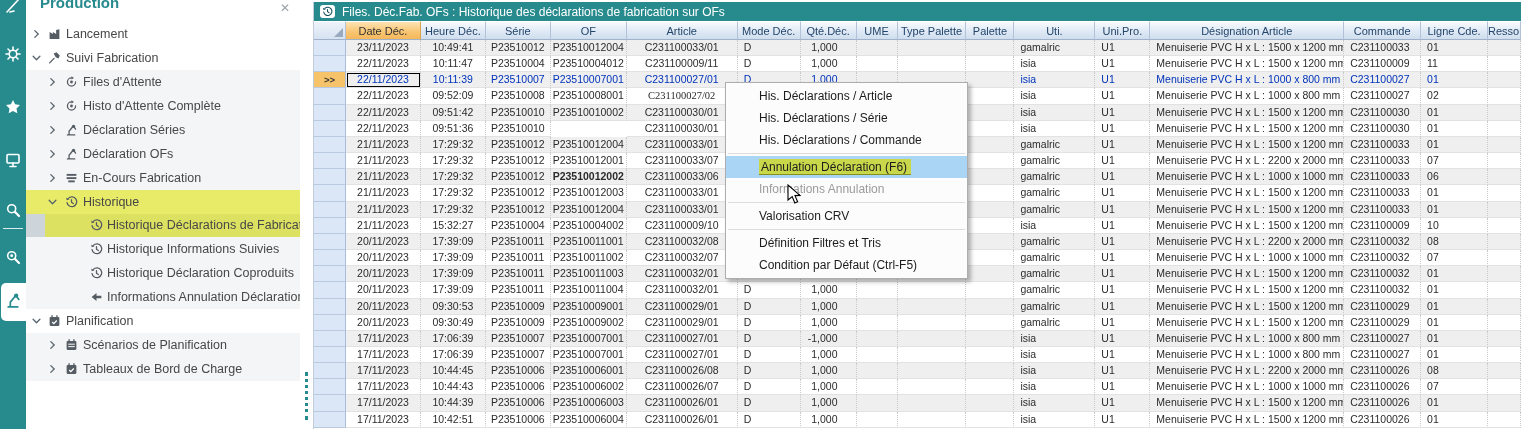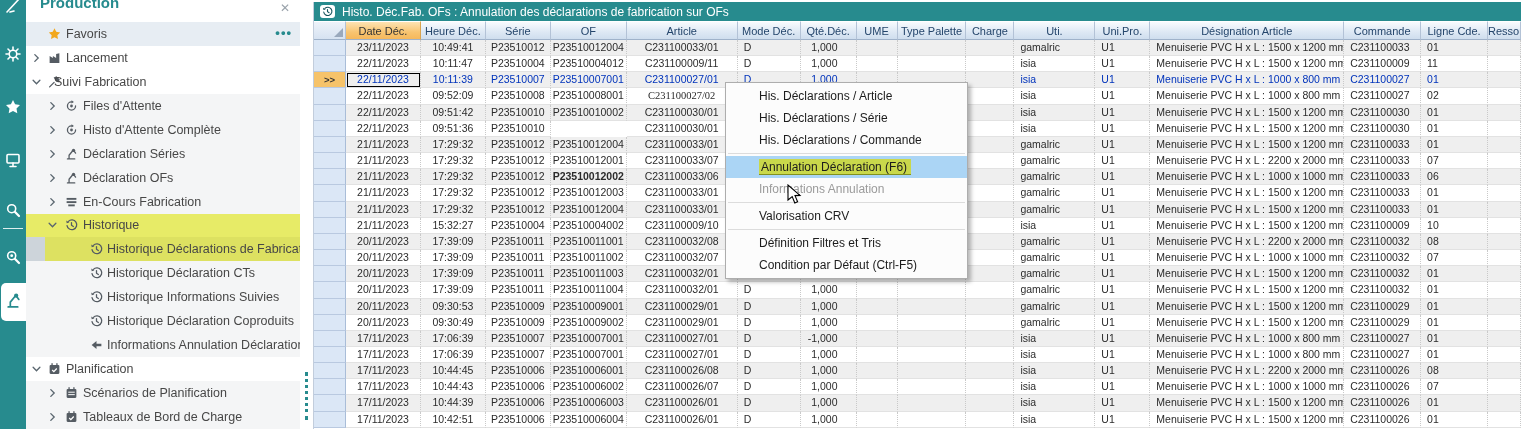--- a/index.html
+++ b/index.html
@@ -113,29 +113,20 @@
           <path d="M10.5 3.5L13 7" stroke="#278b8e" stroke-width="1.6" stroke-linecap="round" stroke-linejoin="round" fill="none"></path>
         </svg></span>
     </div>
     <div class="rail-div" style="top: 228px;"></div>
   </div>
 
 <div class="sidebar">
   <div class="sb-title">Production</div>
   <div class="sb-close">✕</div>
   <div class="tree" id="tree">
-      <div class="trow bg-fav">
-        <span class="tic" style="left:22px">
-          <svg width="13" height="13" viewBox="0 0 16 16" fill="none">
-            <path d="M8 1l2.1 4.3 4.9.7-3.5 3.4.8 4.9L8 12l-4.3 2.3.8-4.9L1 6l4.9-.7z" fill="#f2a81d"></path>
-          </svg>
-        </span>
-        <span class="tlab" style="left:40px">Favoris</span>
-        <span class="dots">•••</span>
-      </div>
       <div class="trow">
         <span class="chev" style="left:6px">
           <svg width="9" height="9" viewBox="0 0 16 16">
             <path d="M5 2l6 6-6 6" stroke="#5b6770" stroke-width="2.4" fill="none" stroke-linecap="round"></path>
           </svg>
         </span>
         <span class="tic" style="left:22px">
           <svg width="13" height="13" viewBox="0 0 16 16" fill="none">
             <path d="M2 14V5.5l4 2.5V5.5l4 2.5V3l4-1v12z" fill="#555c63"></path>
           </svg>
@@ -147,21 +138,21 @@
           <svg width="9" height="9" viewBox="0 0 16 16">
             <path d="M2 5l6 6 6-6" stroke="#5b6770" stroke-width="2.4" fill="none" stroke-linecap="round"></path>
           </svg>
         </span>
         <span class="tic" style="left:22px">
           <svg width="13" height="13" viewBox="0 0 16 16" fill="none">
             <path d="M2 14l5.5-5.5" stroke="#555c63" stroke-width="1.6" stroke-linecap="round" stroke-linejoin="round" fill="none"></path>
             <path d="M7 2.5L10.5 1l4 4-1.5 3.5L9.5 7z" fill="#555c63"></path>
           </svg>
         </span>
-        <span class="tlab" style="left:28px">Suivi Fabrication</span>
+        <span class="tlab" style="left:40px">Suivi Fabrication</span>
       </div>
       <div class="trow bg-sub">
         <span class="chev" style="left:22px">
           <svg width="9" height="9" viewBox="0 0 16 16">
             <path d="M5 2l6 6-6 6" stroke="#5b6770" stroke-width="2.4" fill="none" stroke-linecap="round"></path>
           </svg>
         </span>
         <span class="tic" style="left:39px">
           <svg width="13" height="13" viewBox="0 0 16 16" fill="none">
             <path d="M13 8A5 5 0 1 1 8 3" stroke="#555c63" stroke-width="1.6" stroke-linecap="round" stroke-linejoin="round" fill="none"></path>
@@ -249,30 +240,20 @@
       <div class="trow bg-sel">
         <span class="selblock"></span>
         <span class="tic" style="left:64px">
           <svg width="13" height="13" viewBox="0 0 16 16" fill="none">
             <path d="M4.2 3.5A6 6 0 1 1 2.5 8.7" stroke="#555c63" stroke-width="1.6" stroke-linecap="round" stroke-linejoin="round" fill="none"></path>
             <path d="M1.5 2.5l.6 3.4 3.3-.9z" fill="#555c63"></path>
             <path d="M8 5v3.2l2.3 1.6" stroke="#555c63" stroke-width="1.6" stroke-linecap="round" stroke-linejoin="round" fill="none"></path>
           </svg>
         </span>
         <span class="tlab" style="left:81px">Historique Déclarations de Fabricatio</span>
-      </div>
-      <div class="trow bg-sub">
-        <span class="tic" style="left:64px">
-          <svg width="13" height="13" viewBox="0 0 16 16" fill="none">
-            <path d="M4.2 3.5A6 6 0 1 1 2.5 8.7" stroke="#555c63" stroke-width="1.6" stroke-linecap="round" stroke-linejoin="round" fill="none"></path>
-            <path d="M1.5 2.5l.6 3.4 3.3-.9z" fill="#555c63"></path>
-            <path d="M8 5v3.2l2.3 1.6" stroke="#555c63" stroke-width="1.6" stroke-linecap="round" stroke-linejoin="round" fill="none"></path>
-          </svg>
-        </span>
-        <span class="tlab" style="left:81px">Historique Déclaration CTs</span>
       </div>
       <div class="trow bg-sub">
         <span class="tic" style="left:64px">
           <svg width="13" height="13" viewBox="0 0 16 16" fill="none">
             <path d="M4.2 3.5A6 6 0 1 1 2.5 8.7" stroke="#555c63" stroke-width="1.6" stroke-linecap="round" stroke-linejoin="round" fill="none"></path>
             <path d="M1.5 2.5l.6 3.4 3.3-.9z" fill="#555c63"></path>
             <path d="M8 5v3.2l2.3 1.6" stroke="#555c63" stroke-width="1.6" stroke-linecap="round" stroke-linejoin="round" fill="none"></path>
           </svg>
         </span>
         <span class="tlab" style="left:81px">Historique Informations Suivies</span>
@@ -347,34 +328,34 @@
 
 <div class="grid">
   <div class="gtitle">
     <span class="tbox" id="titleIcon">
         <svg width="11" height="11" viewBox="0 0 16 16" fill="none">
           <path d="M4.2 3.5A6 6 0 1 1 2.5 8.7" stroke="#14525c" stroke-width="1.6" stroke-linecap="round" stroke-linejoin="round" fill="none"></path>
           <path d="M1.5 2.5l.6 3.4 3.3-.9z" fill="#14525c"></path>
           <path d="M8 5v3.2l2.3 1.6" stroke="#14525c" stroke-width="1.6" stroke-linecap="round" stroke-linejoin="round" fill="none"></path>
         </svg>
       </span>
-    <span>Histo. Déc.Fab. OFs : Annulation des déclarations de fabrication sur OFs</span>
+    <span>Files. Déc.Fab. OFs : Historique des déclarations de fabrication sur OFs</span>
   </div>
   <div class="ghead" id="ghead">
       <div class="hcell corner" style="width: 32px;"></div>
       <div class="hcell sort" style="width: 75px;">Date Déc.</div>
       <div class="hcell" style="width: 65px;">Heure Déc.</div>
       <div class="hcell" style="width: 65px;">Série</div>
       <div class="hcell" style="width: 76px;">OF</div>
       <div class="hcell" style="width: 111px;">Article</div>
       <div class="hcell" style="width: 63px;">Mode Déc.</div>
       <div class="hcell" style="width: 56px;">Qté.Déc.</div>
       <div class="hcell" style="width: 41px;">UME</div>
       <div class="hcell" style="width: 69px;">Type Palette</div>
-      <div class="hcell" style="width: 48px;">Charge</div>
+      <div class="hcell" style="width: 48px;">Palette</div>
       <div class="hcell" style="width: 81px;">Uti.</div>
       <div class="hcell" style="width: 55px;">Uni.Pro.</div>
       <div class="hcell" style="width: 194px;">Désignation Article</div>
       <div class="hcell" style="width: 77px;">Commande</div>
       <div class="hcell" style="width: 67px;">Ligne Cde.</div>
       <div class="hcell" style="width: 33px;">Ressource</div>
     </div>
   <div class="gbody" id="gbody">
       <div class="grow odd">
         <div class="gcell rowhdr" style="width: 32px;"></div>

